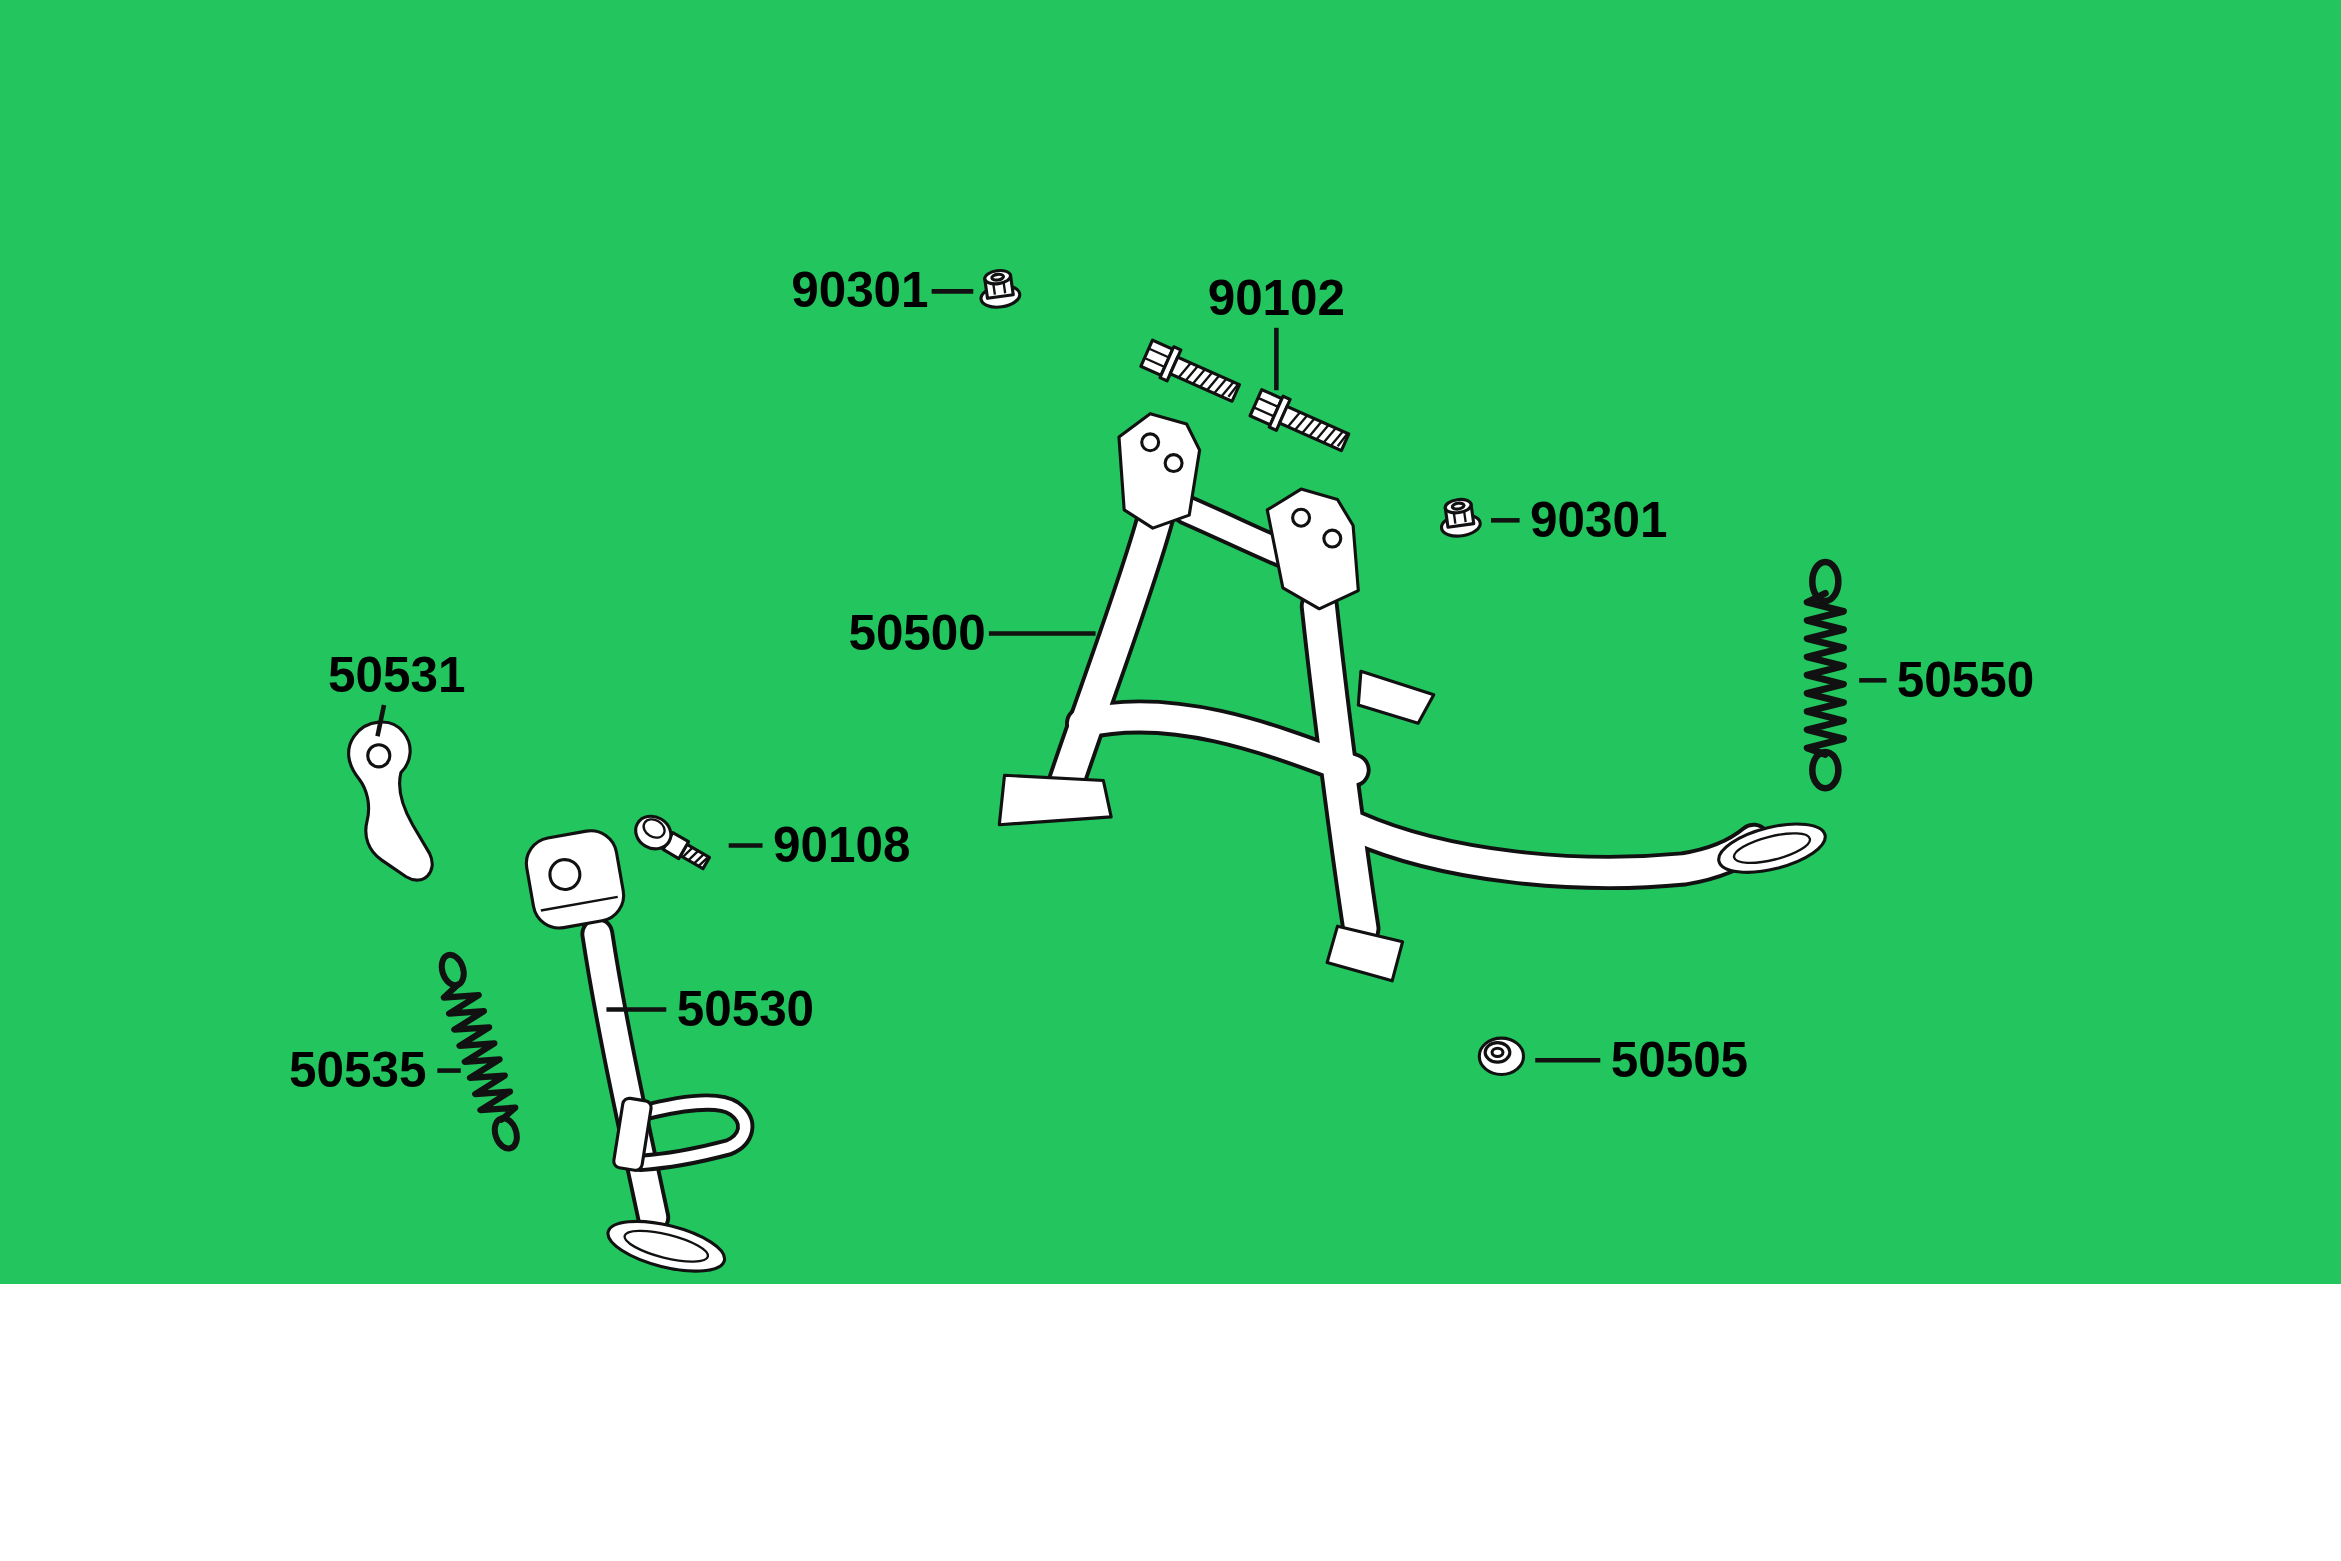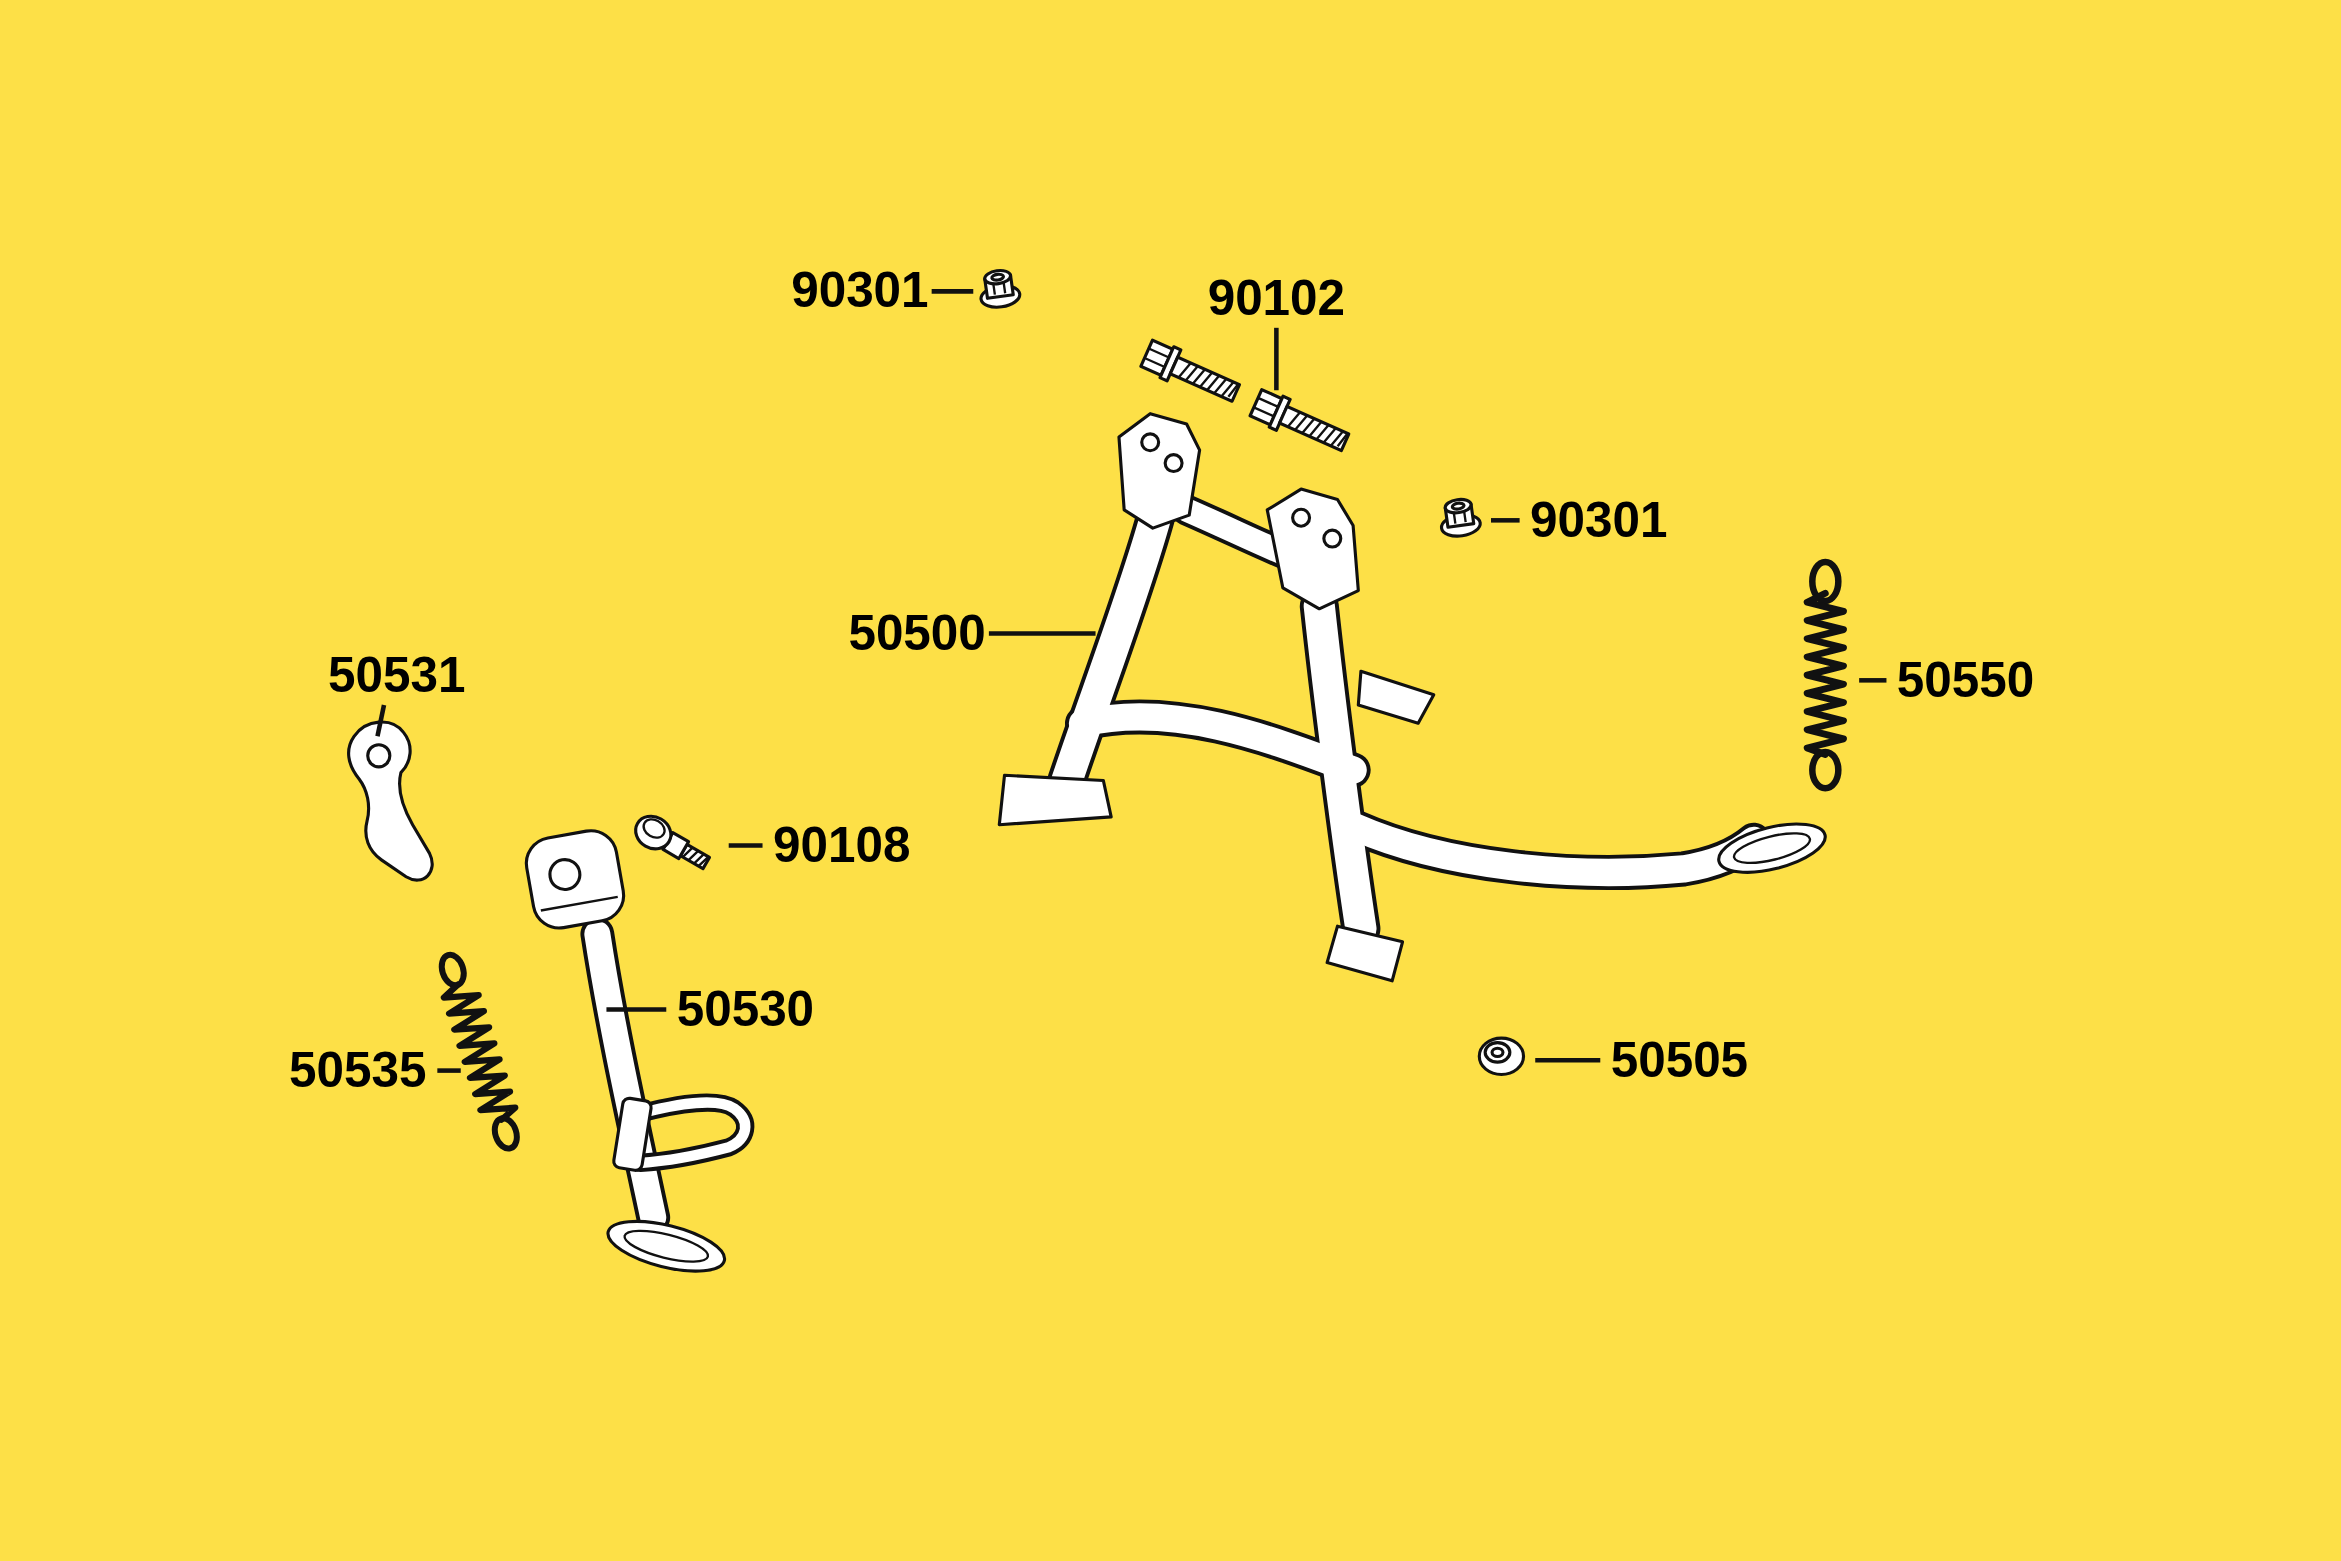--- a/index.html
+++ b/index.html
@@ -5,22 +5,22 @@
   html, body {
     margin: 0;
     padding: 0;
     width: 2342px;
     height: 1561px;
     background: #ffffff;
     font-family: "Liberation Sans", sans-serif;
   }
   .diagram-wrap {
     width: 2342px;
-    height: 1561px;
-    background: #fde047;
+    height: 1284px;
+    background: #22c55e;
     overflow: hidden;
   }
   svg { display: block; width: 2342px; height: 1561px; }
   .lbl {
     font-family: "Liberation Sans", sans-serif;
     font-weight: 700;
     font-size: 38px;
     fill: #000000;
   }
   .leader { stroke: #111111; stroke-width: 3.5; stroke-linecap: butt; }

